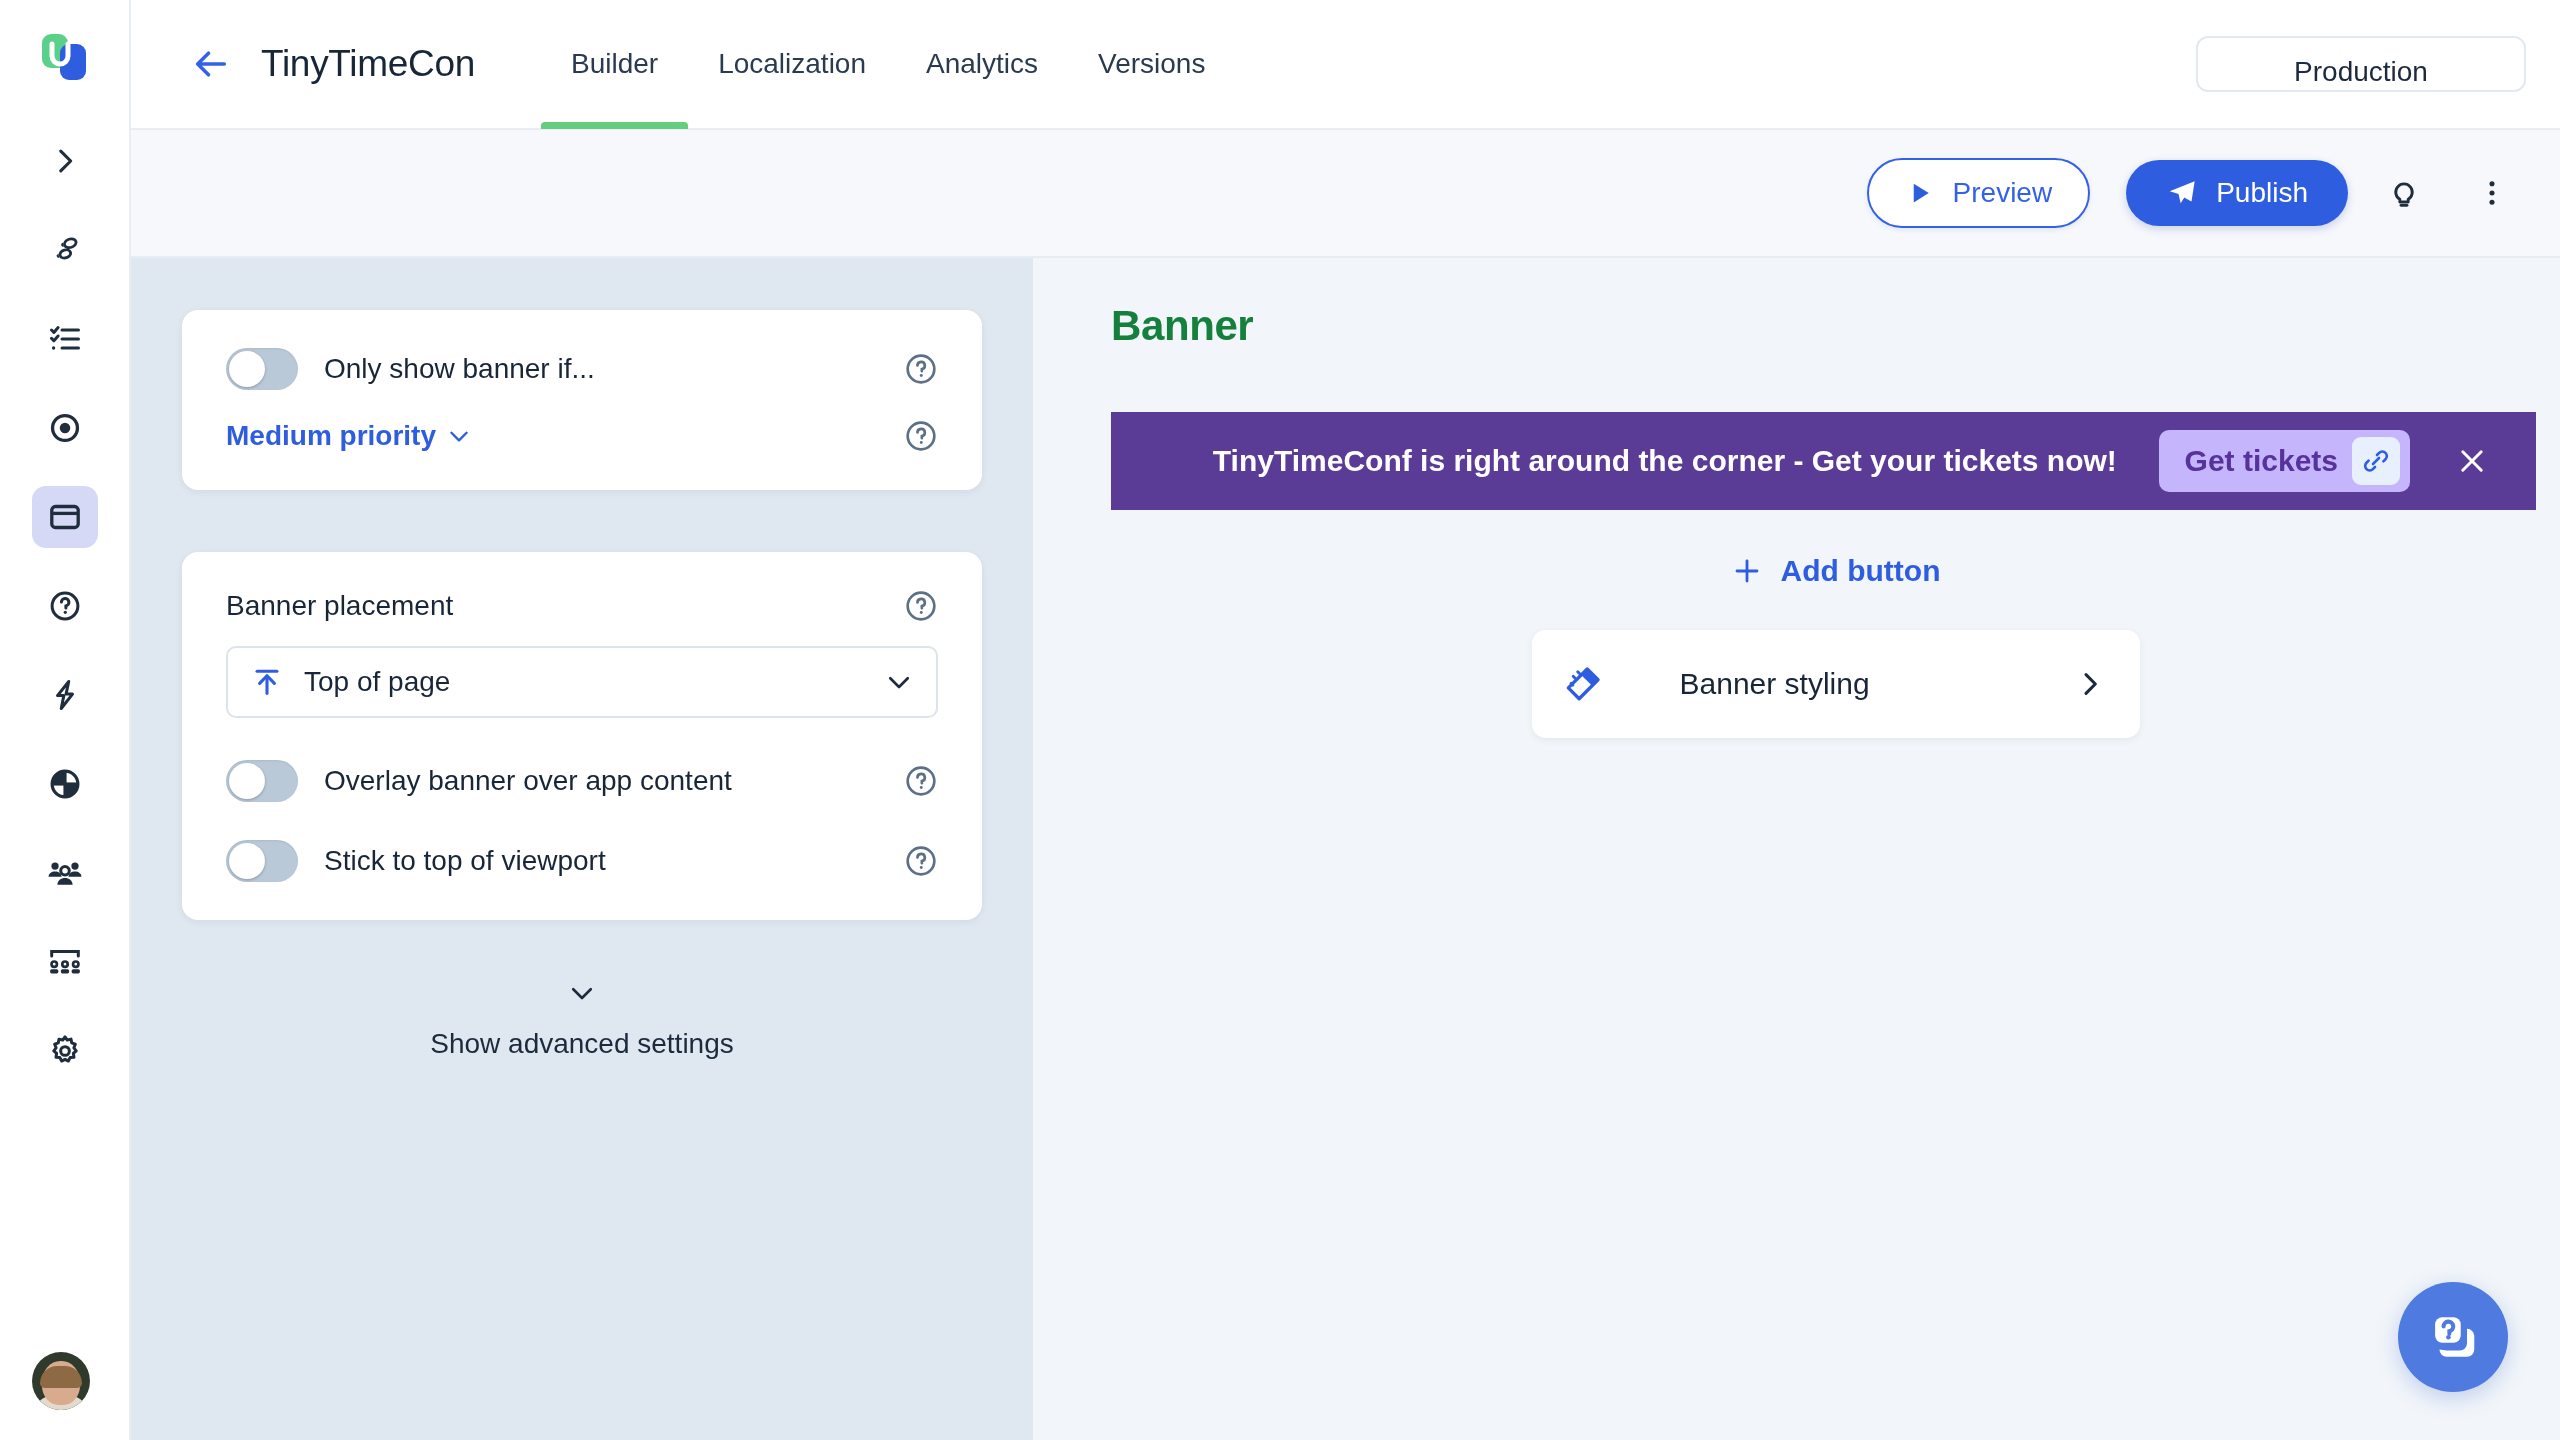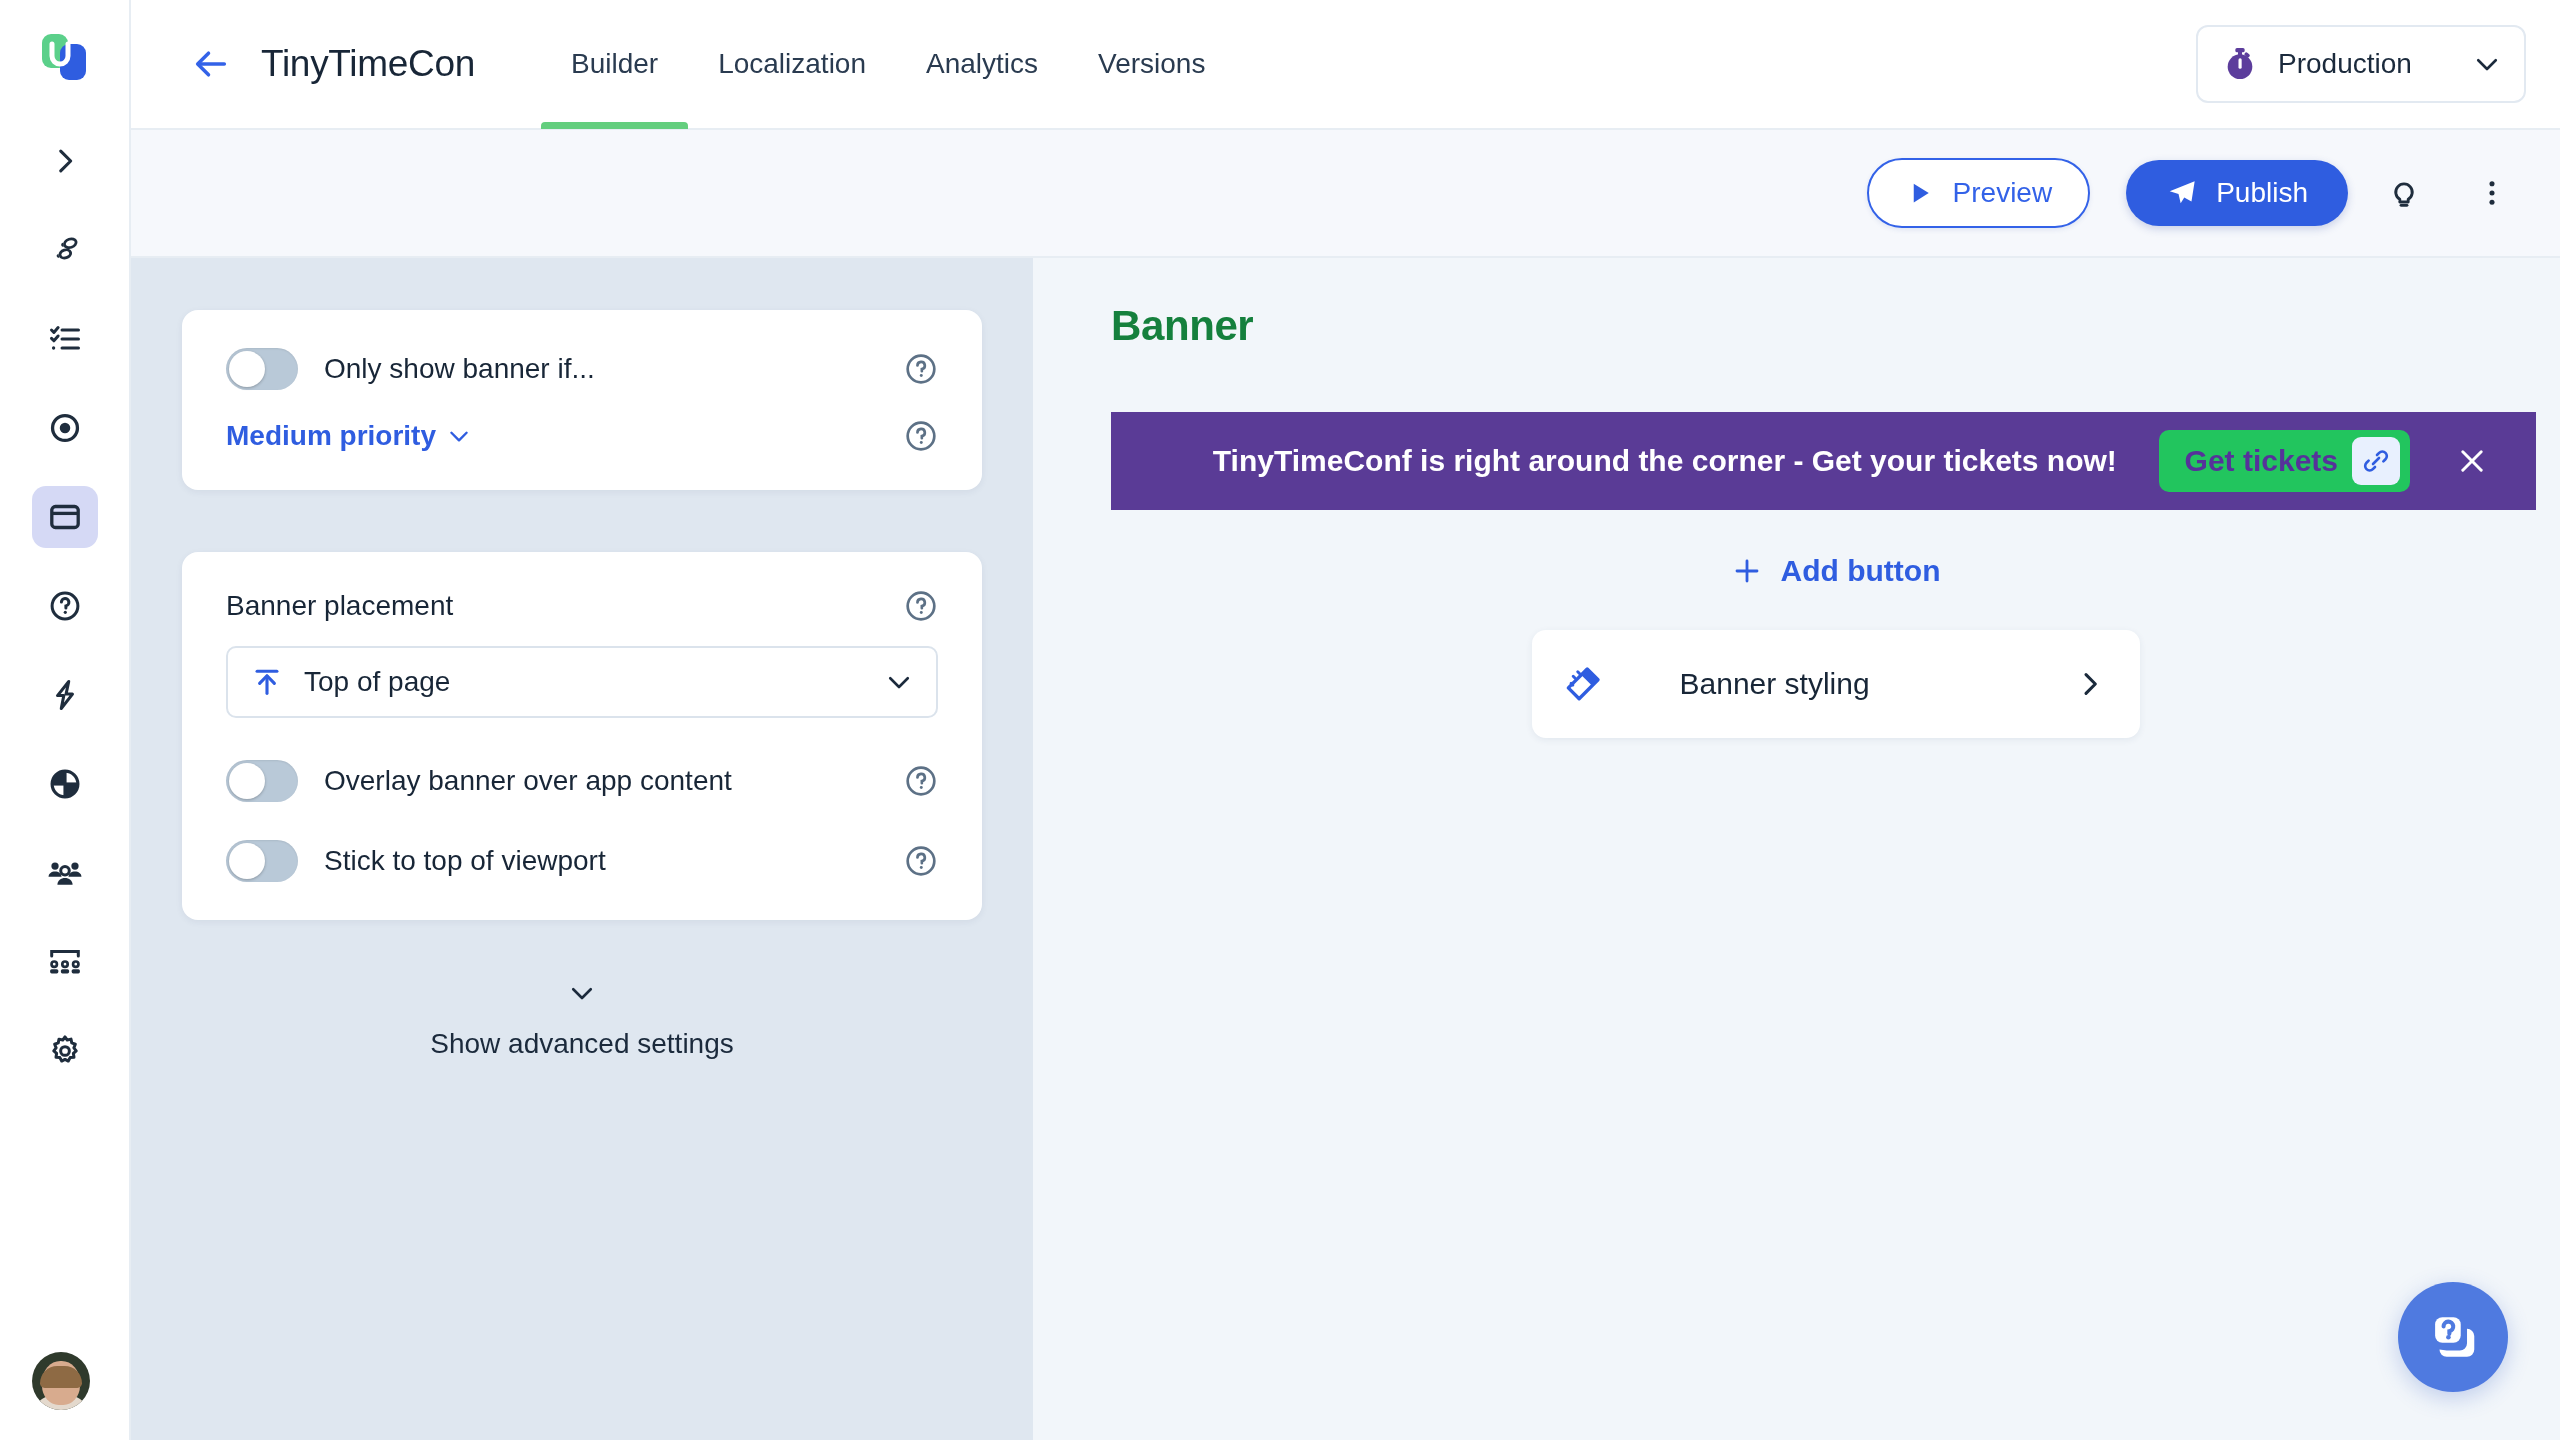--- a/index.html
+++ b/index.html
@@ -75,24 +75,24 @@
   .tab {
     position: relative; height: 130px; display: flex; align-items: center;
     padding: 0 30px; font-size: 28px; color: #2a3b50; cursor: pointer; white-space: nowrap;
   }
   .tab.active::after {
     content: ""; position: absolute; left: 0; right: 0; bottom: 0;
     height: 7px; background: #63ce7e; border-radius: 4px 4px 0 0;
   }
   .env-select {
     position: absolute; right: 34px; top: 50%; transform: translateY(-50%);
-    height: 78px; min-width: 330px;
+    height: 56px; min-width: 330px;
     border: 2px solid #e2e9f1; border-radius: 12px;
     display: flex; align-items: center; gap: 18px; padding: 0 22px;
-    background: #fff; cursor: pointer;
+    background: #fff; cursor: pointer; flex-direction: column;
   }
   .env-label { font-size: 28px; color: #1b2a3c; flex: 1; white-space: nowrap; }
 
   
   .actionbar {
     height: 128px; background: #f6f8fc;
     border-bottom: 2px solid #e7edf3;
     display: flex; align-items: center; justify-content: flex-end;
     gap: 0; padding-right: 36px;
   }
@@ -173,21 +173,21 @@
     height: 98px; background: #5a3b96;
     display: flex; align-items: center; padding: 0 28px 0 0;
     position: relative;
   }
   .banner-text {
     flex: 1; text-align: center; color: #ffffff;
     font-size: 30px; font-weight: bold; padding-left: 60px;
   }
   .get-tickets {
     display: flex; align-items: center; gap: 14px;
-    background: #22c55e; border-radius: 10px;
+    background: #c4b5fd; border-radius: 10px;
     height: 62px; padding: 0 10px 0 26px; margin-right: 40px; cursor: pointer;
   }
   .get-tickets .gt-label { font-size: 30px; color: #56329a; font-weight: bold; white-space: nowrap; }
   .link-badge {
     width: 48px; height: 48px; border-radius: 9px; background: #e8f0fe;
     display: flex; align-items: center; justify-content: center; color: #2f5de0;
   }
   .banner-close { width: 44px; height: 44px; color: #ffffff; cursor: pointer;
     display: flex; align-items: center; justify-content: center; margin-right: 14px; }
   .add-button {

